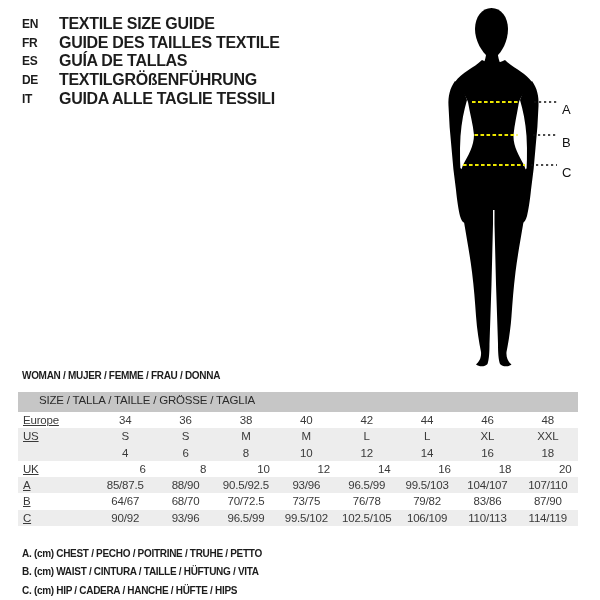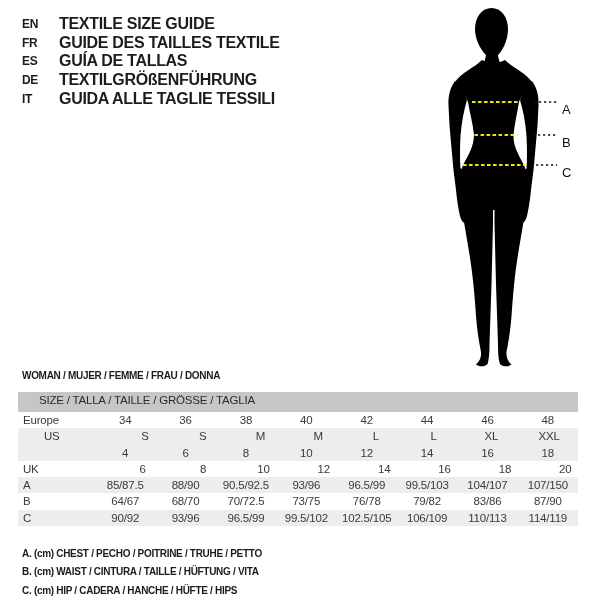--- a/index.html
+++ b/index.html
@@ -22,21 +22,21 @@
   .fig-label:nth-child(2){top:127px;}
   .fig-label:nth-child(3){top:157px;}
   
   .woman-line{position:absolute;left:22px;top:370px;font-weight:bold;font-size:10px;
     letter-spacing:-.3px;color:#1c1c1c;white-space:nowrap;}
   
   .size-table{position:absolute;left:18px;top:392px;width:560px;font-size:11.5px;color:#3a3a3a;}
   .tbl-header{height:20px;line-height:16px;padding-left:21px;font-size:11.5px;
     letter-spacing:-.2px;color:#2b2b2b;}
   .tbl-row{display:flex;height:16.3px;line-height:16.3px;}
-  .cell-label{width:77px;padding-left:5px;box-sizing:border-box;text-align:left;letter-spacing:-.2px;}
+  .cell-label{width:77px;padding-left:5px;box-sizing:border-box;text-align:left;letter-spacing:-.2px;text-decoration:underline;}
   .cell-val{flex:1;text-align:center;letter-spacing:-.2px;white-space:nowrap;}
   
   .legend{position:absolute;left:22px;top:545px;}
   .legend-line{height:18.3px;line-height:18.3px;font-weight:bold;font-size:10px;
     letter-spacing:-.3px;color:#1c1c1c;white-space:nowrap;}
 </style>
 </head>
 <body style="background: rgb(255, 255, 255);">
 
 <div class="lang-list" id="lang-list">
@@ -162,21 +162,21 @@
         <span class="cell-label">Europe</span>
         <span class="cell-val">34</span>
         <span class="cell-val">36</span>
         <span class="cell-val">38</span>
         <span class="cell-val">40</span>
         <span class="cell-val">42</span>
         <span class="cell-val">44</span>
         <span class="cell-val">46</span>
         <span class="cell-val">48</span>
       </div>
-      <div class="tbl-row" style="background: rgb(237, 237, 237); padding-left: 21px;">
+      <div class="tbl-row" style="background: rgb(237, 237, 237);">
         <span class="cell-label">US</span>
         <span class="cell-val">S</span>
         <span class="cell-val">S</span>
         <span class="cell-val">M</span>
         <span class="cell-val">M</span>
         <span class="cell-val">L</span>
         <span class="cell-val">L</span>
         <span class="cell-val">XL</span>
         <span class="cell-val">XXL</span>
       </div>
@@ -204,21 +204,21 @@
       </div>
       <div class="tbl-row" style="background: rgb(237, 237, 237);">
         <span class="cell-label">A</span>
         <span class="cell-val">85/87.5</span>
         <span class="cell-val">88/90</span>
         <span class="cell-val">90.5/92.5</span>
         <span class="cell-val">93/96</span>
         <span class="cell-val">96.5/99</span>
         <span class="cell-val">99.5/103</span>
         <span class="cell-val">104/107</span>
-        <span class="cell-val">107/150</span>
+        <span class="cell-val">107/110</span>
       </div>
       <div class="tbl-row" style="background: transparent;">
         <span class="cell-label">B</span>
         <span class="cell-val">64/67</span>
         <span class="cell-val">68/70</span>
         <span class="cell-val">70/72.5</span>
         <span class="cell-val">73/75</span>
         <span class="cell-val">76/78</span>
         <span class="cell-val">79/82</span>
         <span class="cell-val">83/86</span>

